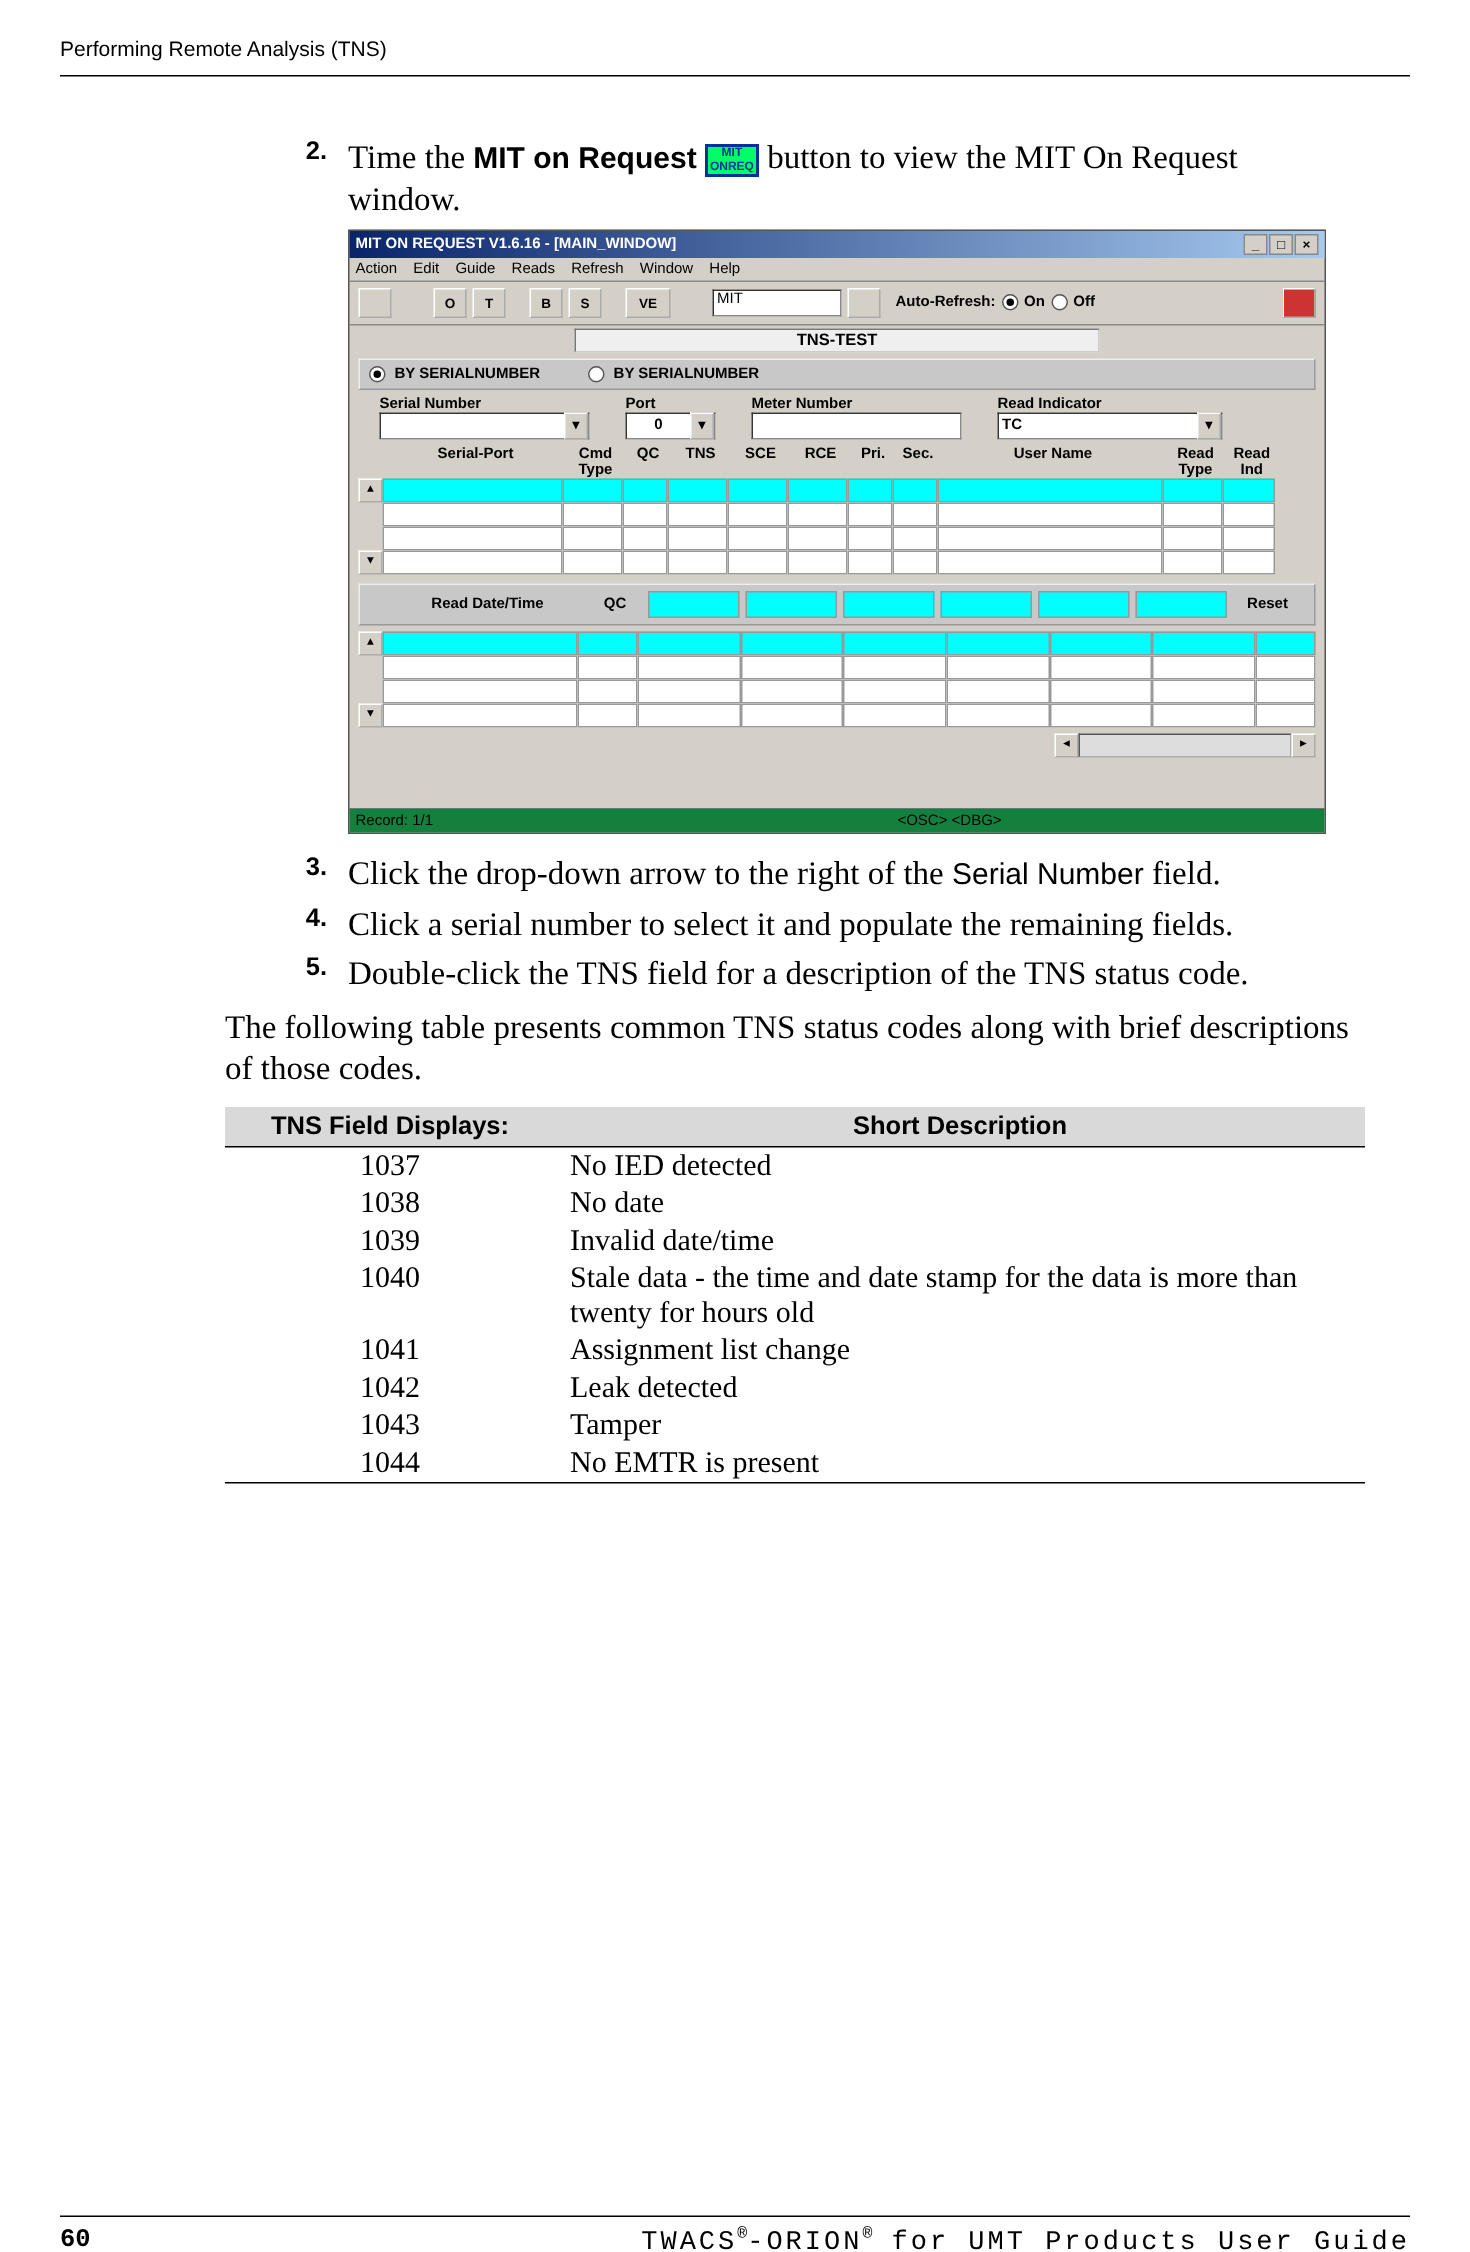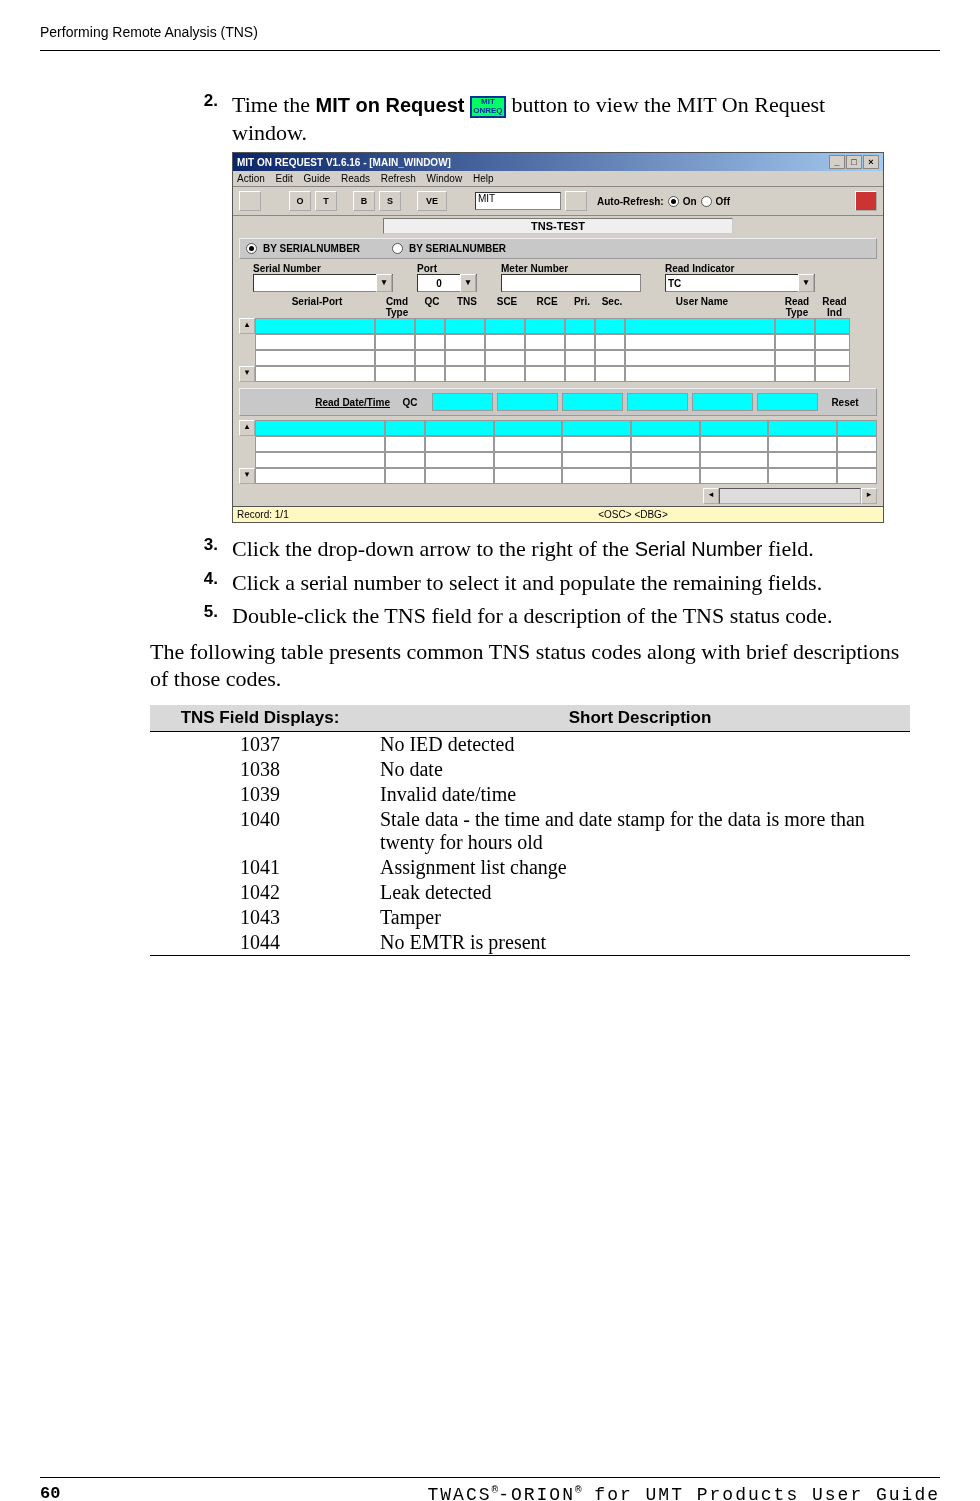--- a/index.html
+++ b/index.html
@@ -246,21 +246,22 @@
   .bottom-scroll {
     display: flex;
     justify-content: flex-end;
     padding: 2px 6px;
   }
   .statusbar {
     border-top: 1px solid #555;
     padding: 2px 4px;
     font-size: 10px;
     display: flex;
-    background: #fef9c3;
+    background: #15803d;
+    margin-top: 32px;
   }
 
   
   .para {
     font-size: 22px;
     line-height: 1.25;
     margin: 8px 0 12px -40px;
   }
 
   
@@ -485,21 +486,21 @@
                 <div class="cell" style="width:150px;"></div>
                 <div class="cell" style="width:40px;"></div>
                 <div class="cell" style="width:35px;"></div>
             </div>
           </div>
         </div>
       </div>
 
       <div class="lowerbar">
         <span style="width:14px;"></span>
-        <span style="width:130px;text-align:right;text-decoration:underline;">Read Date/Time</span>
+        <span style="width:130px;text-align:center;">Read Date/Time</span>
         <span style="width:40px;text-align:center;">QC</span>
         <div class="cell" style="flex:1;height:16px;background:#00ffff;border:1px solid #999;margin:0 2px;"></div>
         <div class="cell" style="flex:1;height:16px;background:#00ffff;border:1px solid #999;margin:0 2px;"></div>
         <div class="cell" style="flex:1;height:16px;background:#00ffff;border:1px solid #999;margin:0 2px;"></div>
         <div class="cell" style="flex:1;height:16px;background:#00ffff;border:1px solid #999;margin:0 2px;"></div>
         <div class="cell" style="flex:1;height:16px;background:#00ffff;border:1px solid #999;margin:0 2px;"></div>
         <div class="cell" style="flex:1;height:16px;background:#00ffff;border:1px solid #999;margin:0 2px;"></div>
         <span style="width:50px;text-align:center;">Reset</span>
       </div>
 

